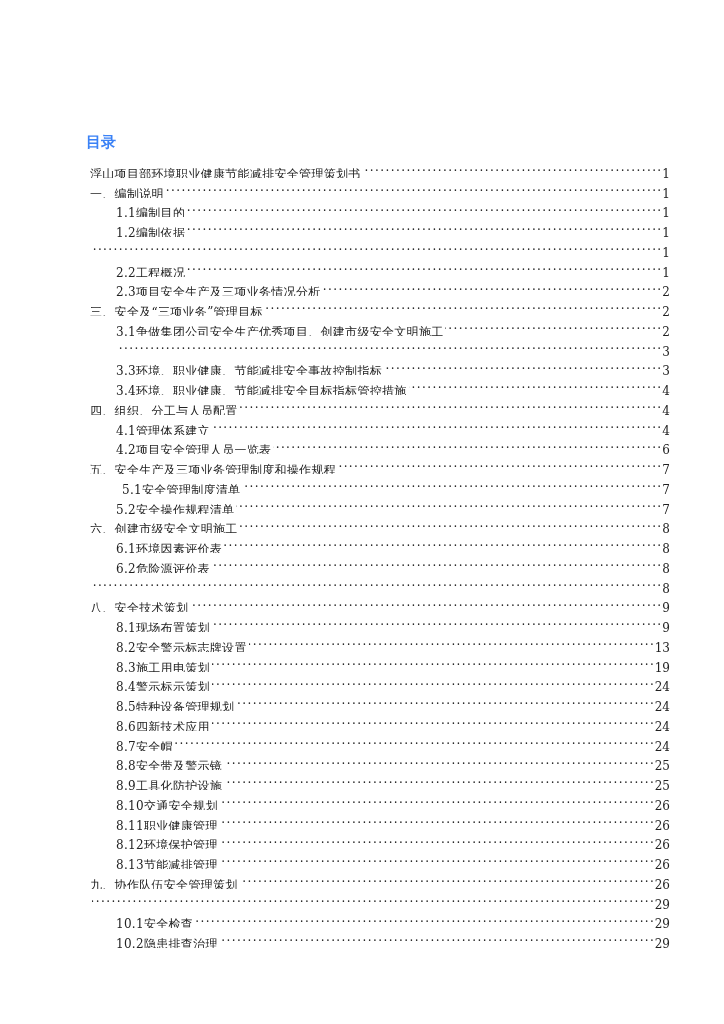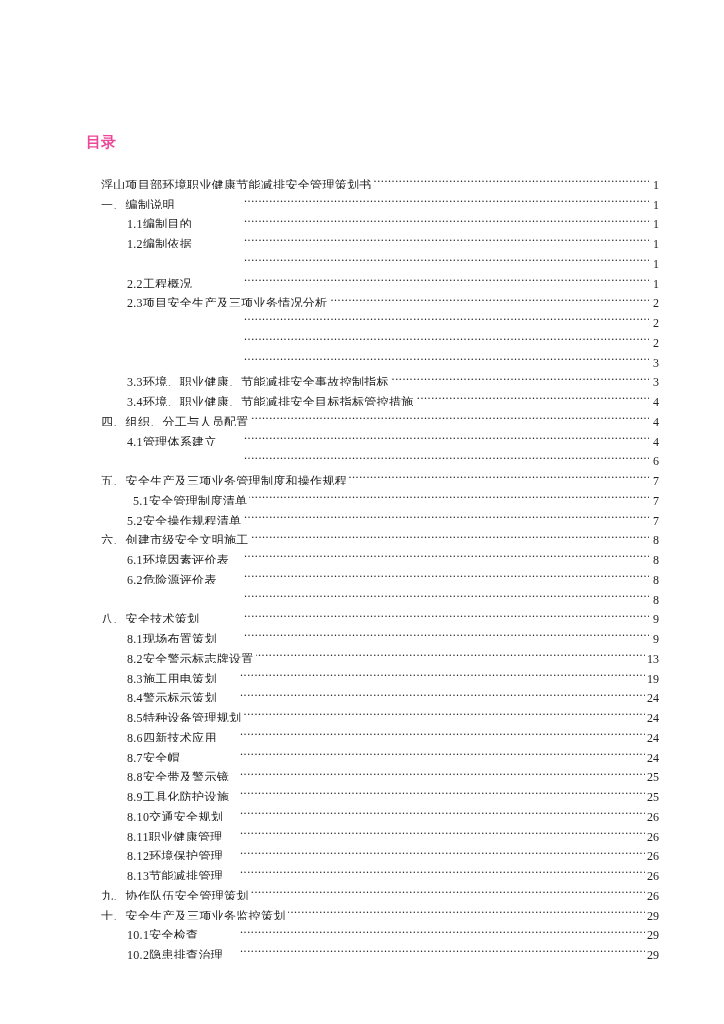--- a/index.html
+++ b/index.html
@@ -18,30 +18,29 @@
     .page {
       position: absolute;
       left: 86px;
       top: 130px;
       width: 588px;
     }
     .toc-title {
       font-family: "DejaVu Sans", "Liberation Sans", sans-serif;
       font-weight: bold;
       font-size: 15px;
-      color: #ec4899;
+      color: #3b82f6;
       height: 24px;
       line-height: 24px;
       margin-bottom: 1px;
     }
     .toc-list {
-      margin: 15px;
+      margin: 4px;
       padding: 0;
       list-style: none;
-      font-family: Liberation Serif, serif;
     }
     .toc-row {
       display: flex;
       align-items: baseline;
       height: 19.75px;
       line-height: 19.75px;
       font-size: 12px;
       white-space: nowrap;
       overflow: hidden;
       cursor: pointer;
@@ -108,24 +107,26 @@
     <span class="toc-label">2.2工程概况</span>
     <span class="toc-dots"></span>
     <span class="toc-page">1</span>
   </li>
       <li class="toc-row lvl2">
     <span class="toc-label">2.3项目安全生产及三项业务情况分析</span>
     <span class="toc-dots"></span>
     <span class="toc-page">2</span>
   </li>
       <li class="toc-row lvl1">
+    <span class="toc-label">三、安全及“三项业务”管理目标</span>
     <span class="toc-dots"></span>
     <span class="toc-page">2</span>
   </li>
       <li class="toc-row lvl2">
+    <span class="toc-label">3.1争做集团公司安全生产优秀项目、创建市级安全文明施工</span>
     <span class="toc-dots"></span>
     <span class="toc-page">2</span>
   </li>
       <li class="toc-row lvl2">
     <span class="toc-dots"></span>
     <span class="toc-page">3</span>
   </li>
       <li class="toc-row lvl2">
     <span class="toc-label">3.3环境、职业健康、节能减排安全事故控制指标</span>
     <span class="toc-dots"></span>
@@ -140,20 +141,21 @@
     <span class="toc-label">四、组织、分工与人员配置</span>
     <span class="toc-dots"></span>
     <span class="toc-page">4</span>
   </li>
       <li class="toc-row lvl2">
     <span class="toc-label">4.1管理体系建立</span>
     <span class="toc-dots"></span>
     <span class="toc-page">4</span>
   </li>
       <li class="toc-row lvl2">
+    <span class="toc-label">4.2项目安全管理人员一览表</span>
     <span class="toc-dots"></span>
     <span class="toc-page">6</span>
   </li>
       <li class="toc-row lvl1">
     <span class="toc-label">五、安全生产及三项业务管理制度和操作规程</span>
     <span class="toc-dots"></span>
     <span class="toc-page">7</span>
   </li>
       <li class="toc-row lvl2b">
     <span class="toc-label">5.1安全管理制度清单</span>
@@ -253,21 +255,20 @@
     <span class="toc-label">8.13节能减排管理</span>
     <span class="toc-dots"></span>
     <span class="toc-page">26</span>
   </li>
       <li class="toc-row lvl1">
     <span class="toc-label">九、协作队伍安全管理策划</span>
     <span class="toc-dots"></span>
     <span class="toc-page">26</span>
   </li>
       <li class="toc-row lvl1">
-    <span class="toc-label">十、安全生产及三项业务监控策划</span>
     <span class="toc-dots"></span>
     <span class="toc-page">29</span>
   </li>
       <li class="toc-row lvl2">
     <span class="toc-label">10.1安全检查</span>
     <span class="toc-dots"></span>
     <span class="toc-page">29</span>
   </li>
       <li class="toc-row lvl2">
     <span class="toc-label">10.2隐患排查治理</span>

